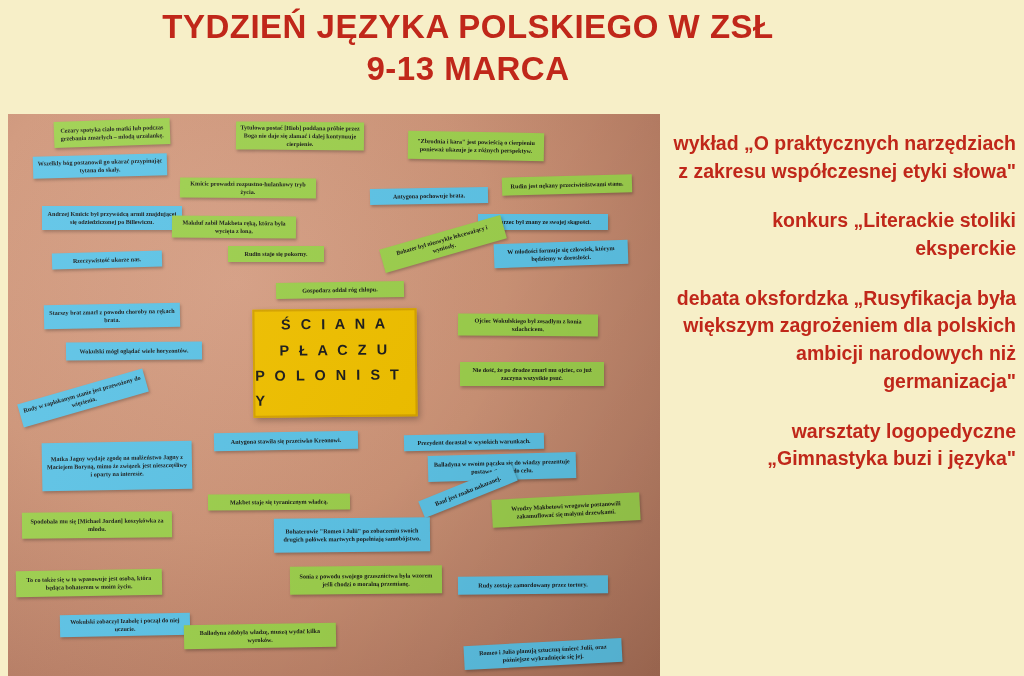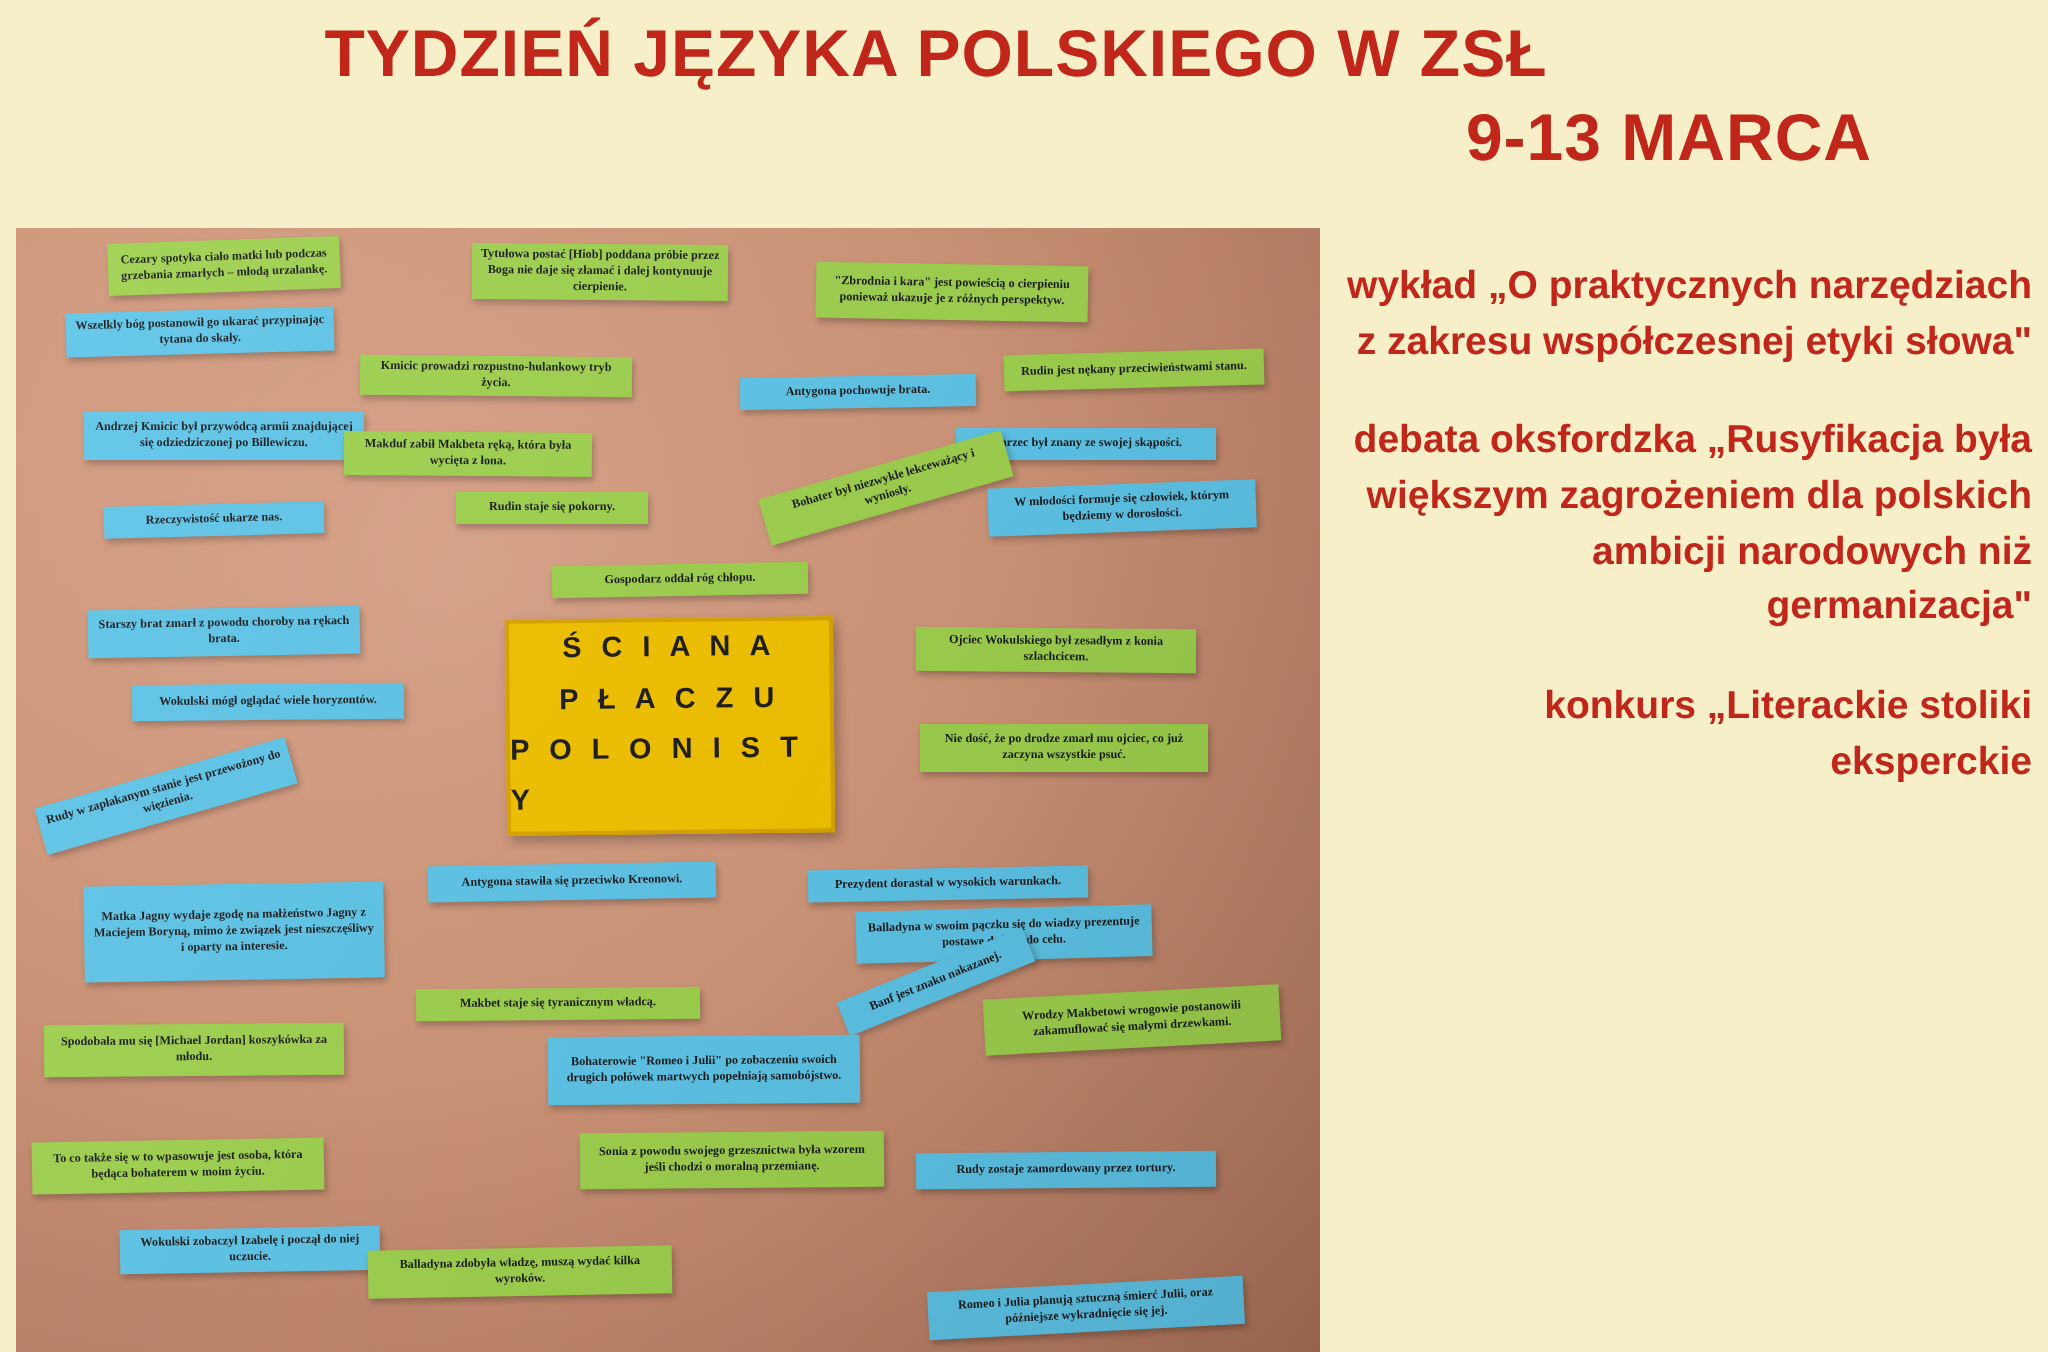--- a/index.html
+++ b/index.html
@@ -33,21 +33,20 @@
     line-height: 1.15;
   }
   .heading .line1 {
     font-size: 33px;
     display: block;
   }
   .heading .line2 {
     font-size: 33px;
     display: block;
     margin-top: 4px;
-    text-align: right;
   }
   
   .photo {
     position: absolute;
     left: 8px;
     top: 114px;
     width: 652px;
     height: 562px;
     background:
       radial-gradient(ellipse at 35% 30%, #d9a287 0%, #cf9578 45%, #bd8268 75%, #ac7158 100%);
@@ -171,17 +170,18 @@
       </div>
     <div class="center-card">
       <div>Ś C I A N A</div>
       <div>P Ł A C Z U</div>
       <div>P O L O N I S T Y</div>
     </div>
   </div>
 
   <div class="right-col" id="right-col">
       <p>wykład „O praktycznych narzędziach z zakresu współczesnej etyki słowa"</p>
+      <p>konkurs „Literackie stoliki eksperckie</p>
       <p>debata oksfordzka „Rusyfikacja była większym zagrożeniem dla polskich ambicji narodowych niż germanizacja"</p>
-      <p>konkurs „Literackie stoliki eksperckie</p>
+      <p>warsztaty logopedyczne „Gimnastyka buzi i języka"</p>
     </div>
 
 </div>
 
 </body></html>

